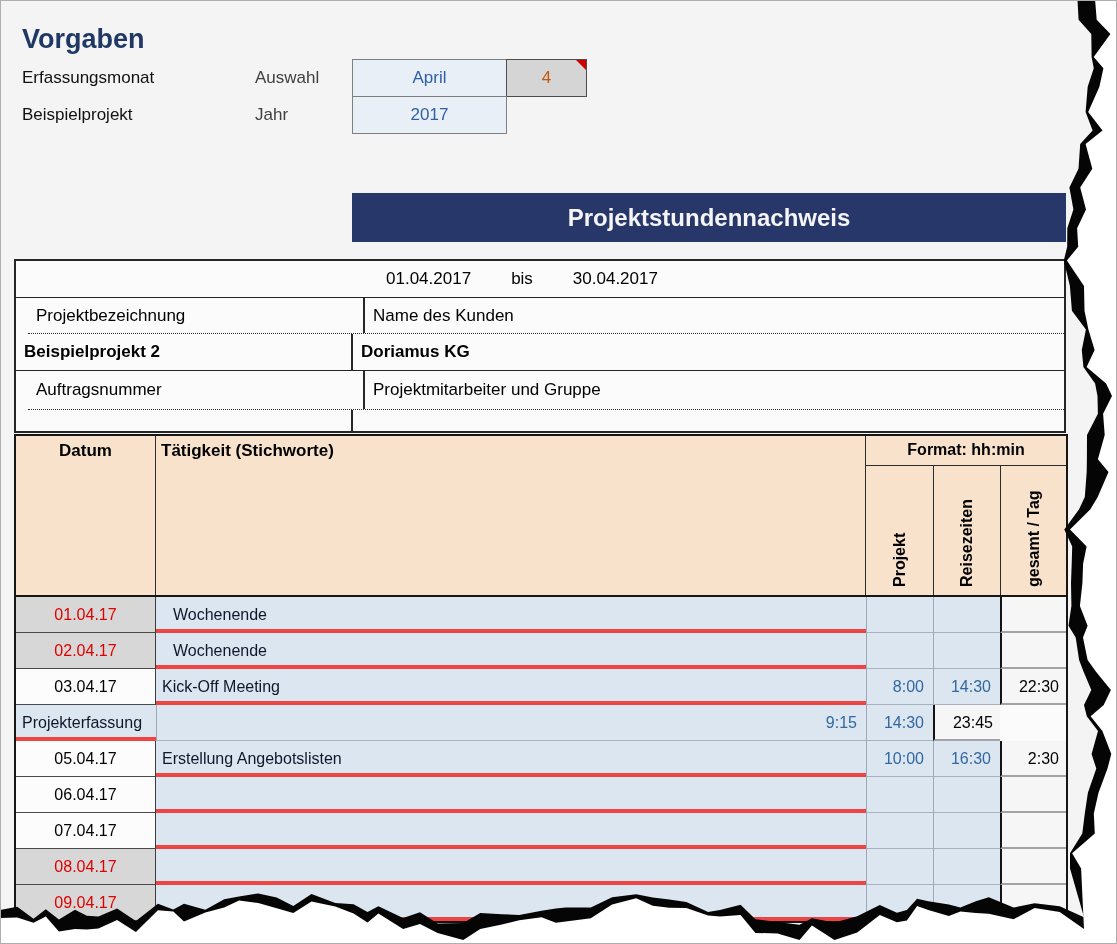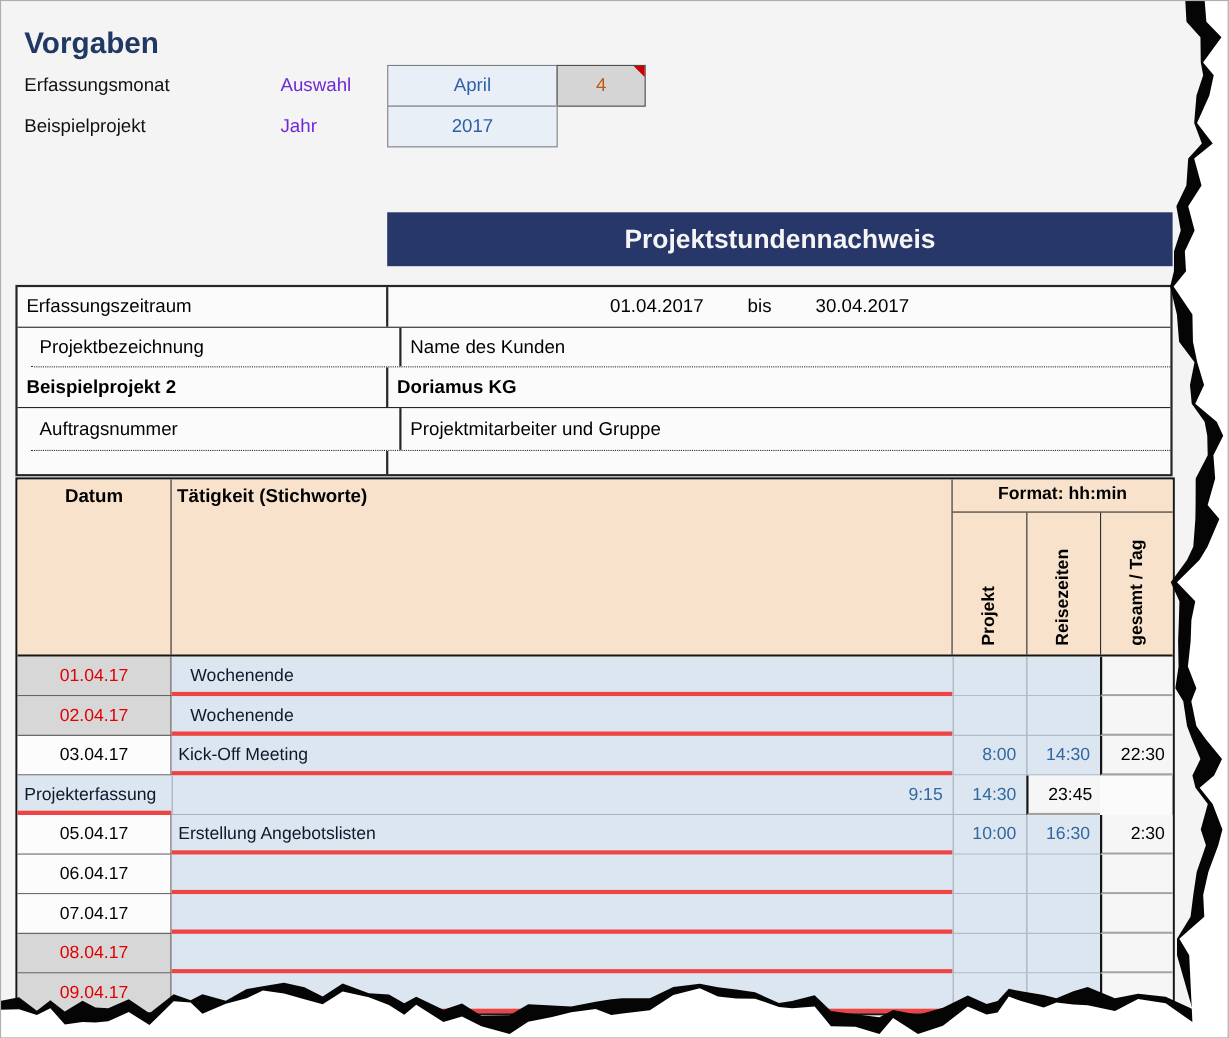--- a/index.html
+++ b/index.html
@@ -8,21 +8,21 @@
     background:#ffffff;
     font-family:"Liberation Sans","DejaVu Sans",sans-serif;
     color:#000;
   }
   .abs{position:absolute;}
   
   .paper{left:0;top:0;width:1117px;height:944px;background:#F4F4F4;}
   
   .vorgaben-title{left:22px;top:24px;font-size:27px;font-weight:bold;color:#1F3864;}
   .field-label{left:22px;font-size:17px;color:#111;}
-  .field-hint{left:255px;font-size:17px;color:#6d28d9;}
+  .field-hint{left:255px;font-size:17px;color:#404040;}
   .row1-text{top:68px;}
   .row2-text{top:105px;}
   .input-cell{
     box-sizing:border-box;text-align:center;font-size:17px;
     background:#E9EFF7;border:1px solid #7F7F7F;color:#2F5FA7;
   }
   .cell-month{left:352px;top:59px;width:155px;height:38px;line-height:36px;}
   .cell-monthnum{
     left:506px;top:59px;width:81px;height:38px;line-height:36px;
     background:#D5D5D5;border:1px solid #4D4D4D;color:#BE5A0E;
@@ -96,21 +96,20 @@
   <span class="corner-marker"></span>
 </div>
 <div class="abs field-label row2-text">Beispielprojekt</div>
 <div class="abs field-hint row2-text">Jahr</div>
 <div class="abs input-cell cell-year">2017</div>
 
 <div class="abs banner">Projektstundennachweis</div>
 
 <div class="abs info-table">
   <div class="info-row sep-solid" style="height:37px">
-    <div class="info-label">Erfassungszeitraum</div>
     <div class="zeitraum-wrap">
       <span>01.04.2017</span>
       <span>bis</span>
       <span>30.04.2017</span>
     </div>
   </div>
   <div class="info-row sep-dotted" style="height:36px">
     <div class="info-label">Projektbezeichnung</div>
     <div class="info-value">Name des Kunden</div>
   </div>

